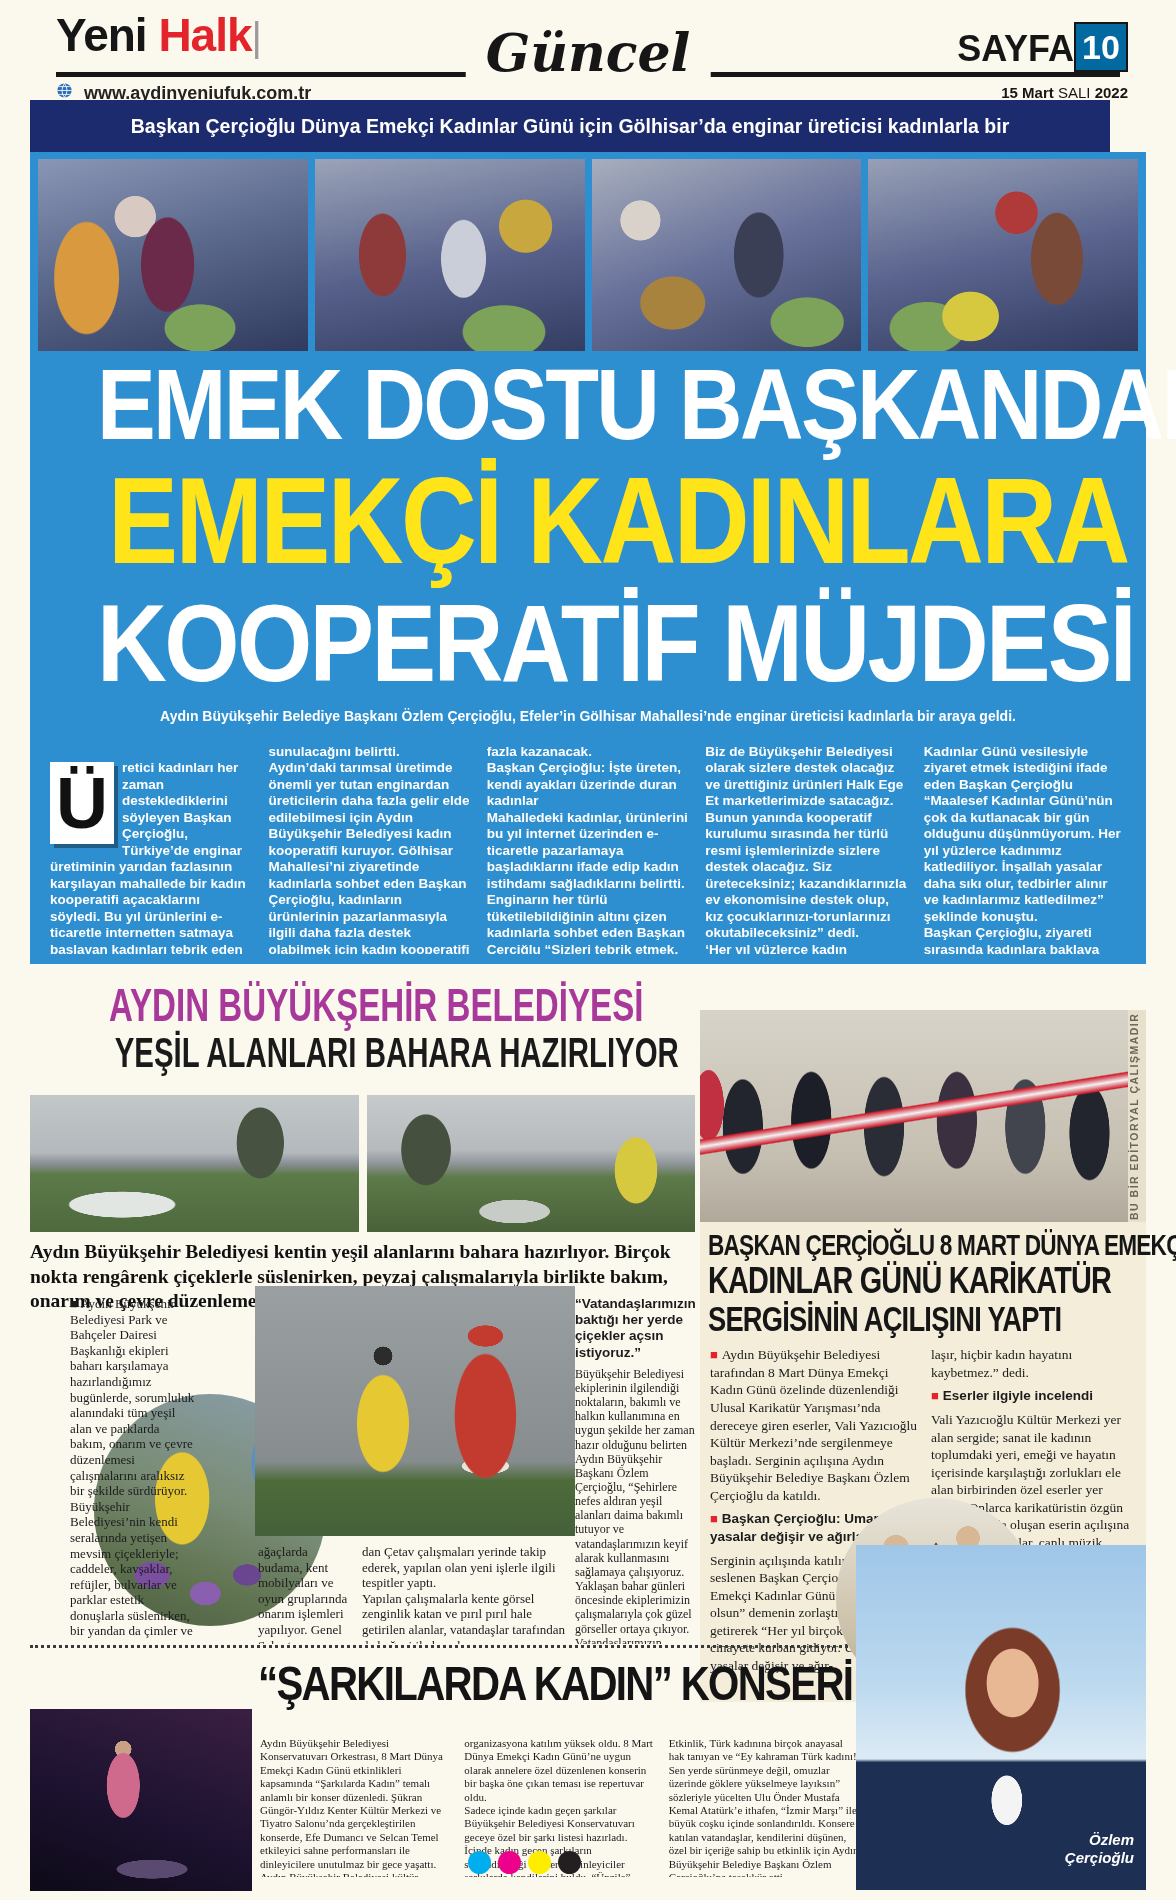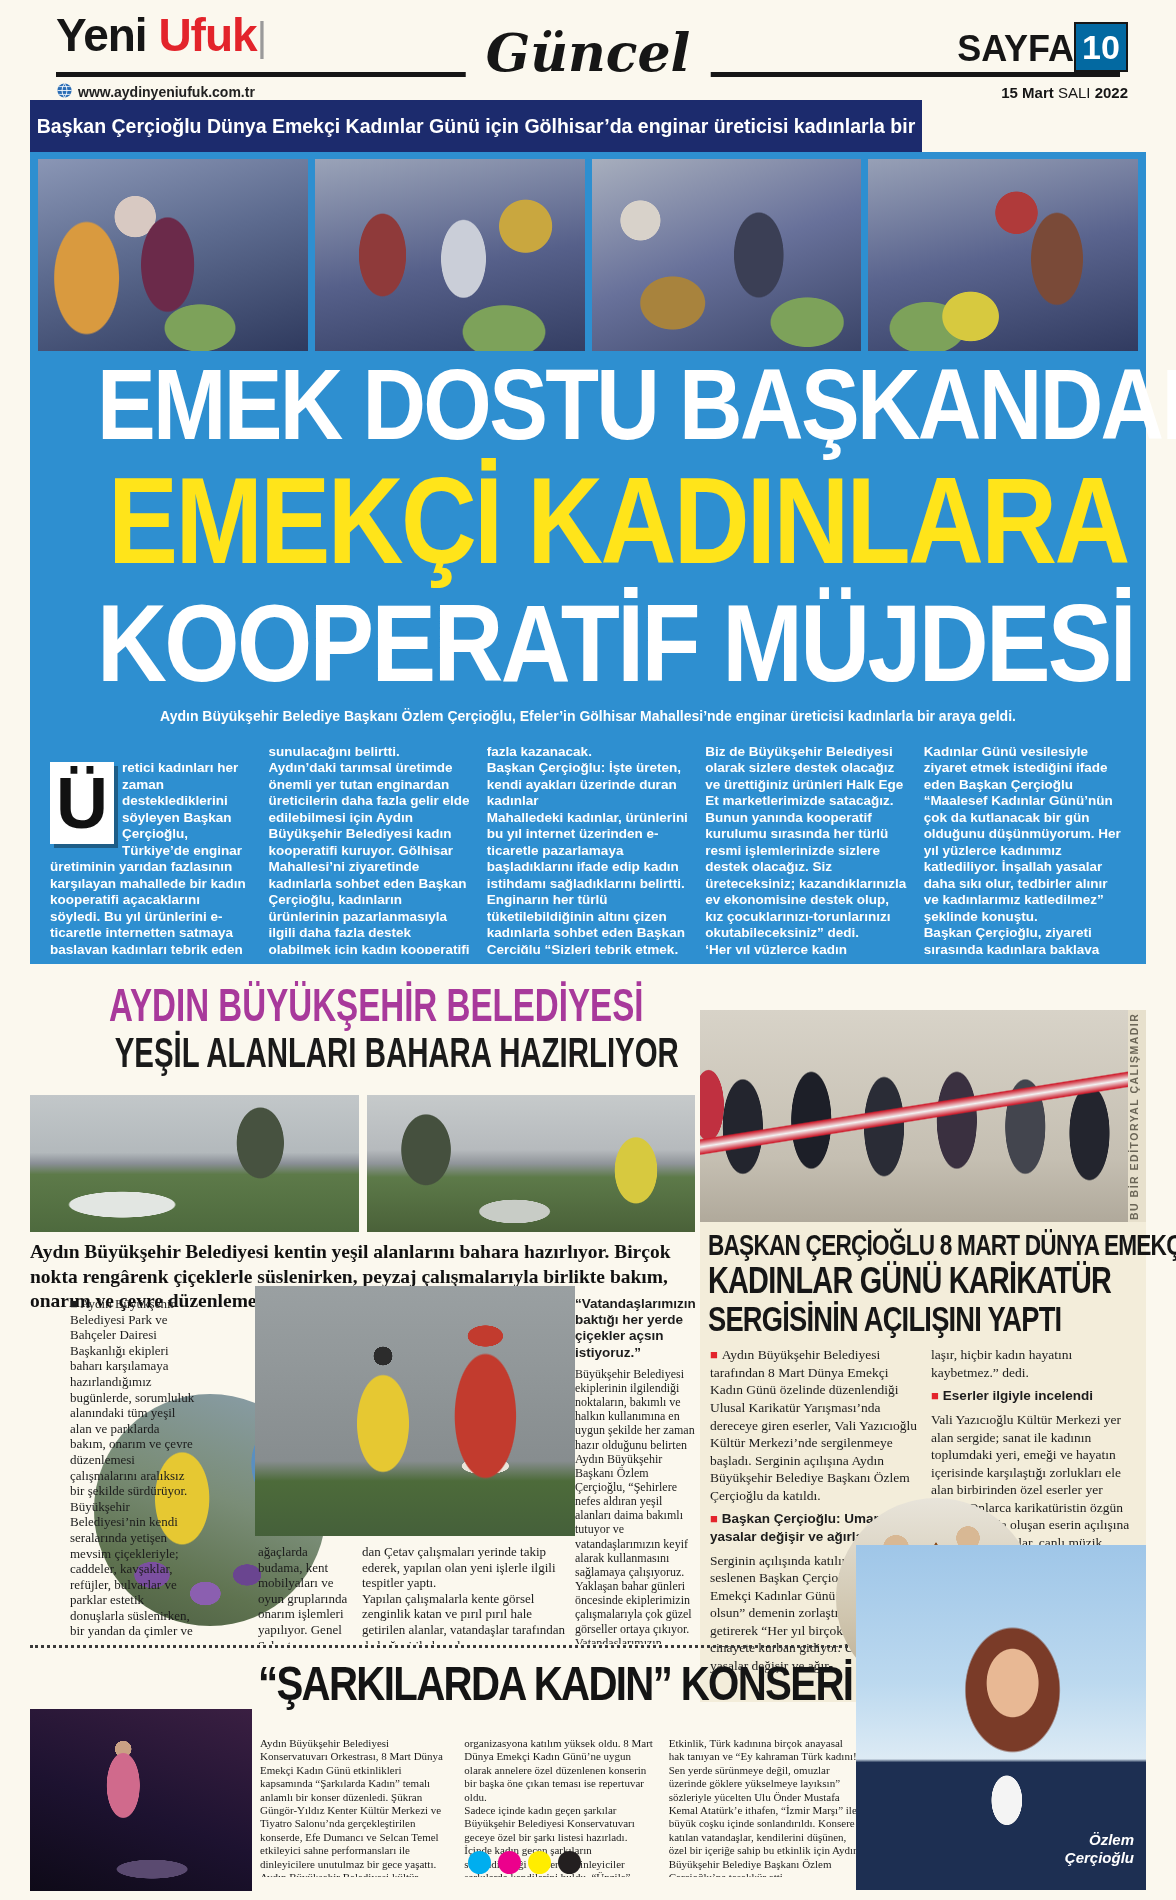--- a/index.html
+++ b/index.html
@@ -7,30 +7,30 @@
         font-family:"Liberation Sans",sans-serif;overflow:hidden;margin:0 auto;}
   
   .header{position:absolute;left:30px;top:0;width:1116px;height:98px;background:#fbf8ee;}
   .logo{position:absolute;left:26px;top:12px;font-size:46px;font-weight:900;letter-spacing:-1px;line-height:1;}
   .logo .yeni{color:#161616;} .logo .ufuk{color:#e3242b;}
   .logo .bar{color:#9a9a9a;font-weight:400;font-size:40px;}
   .rule{position:absolute;left:26px;right:26px;top:72px;height:5px;background:#161616;}
   .guncel{position:absolute;left:50%;transform:translateX(-50%);top:24px;background:#fbf8ee;
           padding:0 20px;font-family:"DejaVu Serif",serif;font-style:italic;font-weight:700;
           font-size:52px;line-height:1.1;color:#161616;z-index:2;}
-  .website{position:absolute;left:26px;top:82px;font-size:14px;font-weight:700;color:#222;
-           display:flex;align-items:center;gap:5px;}
+  .website{position:absolute;left:26px;top:82px;font-size:18px;font-weight:700;color:#222;
+           display:flex;align-items:center;gap:11px;}
   .sayfa{position:absolute;right:72px;top:28px;font-size:36px;font-weight:900;color:#161616;}
   .pagenum{position:absolute;right:18px;top:22px;width:50px;height:46px;color:#fff;
            font-size:34px;font-weight:900;display:flex;align-items:center;justify-content:center;
            border:2px solid #161616;}
   .date{position:absolute;right:18px;top:84px;font-size:15px;color:#161616;}
   .date b{font-weight:900;}
   
-  .banner{position:absolute;left:30px;top:100px;width:892px;height:52px;color:#fff;
+  .banner{position:absolute;left:30px;top:100px;width:1080px;height:52px;color:#fff;
           display:flex;flex-direction:column;justify-content:center;text-align:center;
           font-size:19.5px;font-weight:600;line-height:1.25;}
   
   .coop{position:absolute;left:30px;top:152px;width:1116px;height:812px;}
   .photostrip{position:absolute;left:8px;top:7px;right:8px;height:192px;display:flex;gap:7px;}
   .ph{flex:1;overflow:hidden;}
   .ph-c1{background:
      radial-gradient(55px 95px at 18% 62%,#d99a3f 0 58%,transparent 60%),
      radial-gradient(45px 80px at 48% 55%,#6b2a4a 0 58%,transparent 60%),
      radial-gradient(60px 40px at 60% 88%,#7da25a 0 58%,transparent 60%),
@@ -164,21 +164,21 @@
                   font-style:italic;font-size:15px;text-align:right;white-space:pre-line;line-height:1.25;}
 </style>
 </head>
 <body>
 
 <div class="page">
 
   <div class="header">
     <div class="logo">
       <span class="yeni">Yeni</span>
-      <span class="ufuk">Ufuk</span><span class="bar">|</span>
+      <span class="ufuk">Halk</span><span class="bar">|</span>
     </div>
     <div class="rule"></div>
     <div class="guncel">Güncel</div>
     <div class="website">
       <span><svg viewBox="0 0 24 24" width="17" height="17">
             <circle cx="12" cy="12" r="10" fill="#2a6db5"></circle>
             <path d="M2 12h20M12 2a16 16 0 010 20M12 2a16 16 0 000 20M4.5 6.5h15M4.5 17.5h15" stroke="#fff" stroke-width="1.2" fill="none"></path>
           </svg></span>
       <span>www.aydinyeniufuk.com.tr</span>
     </div>

